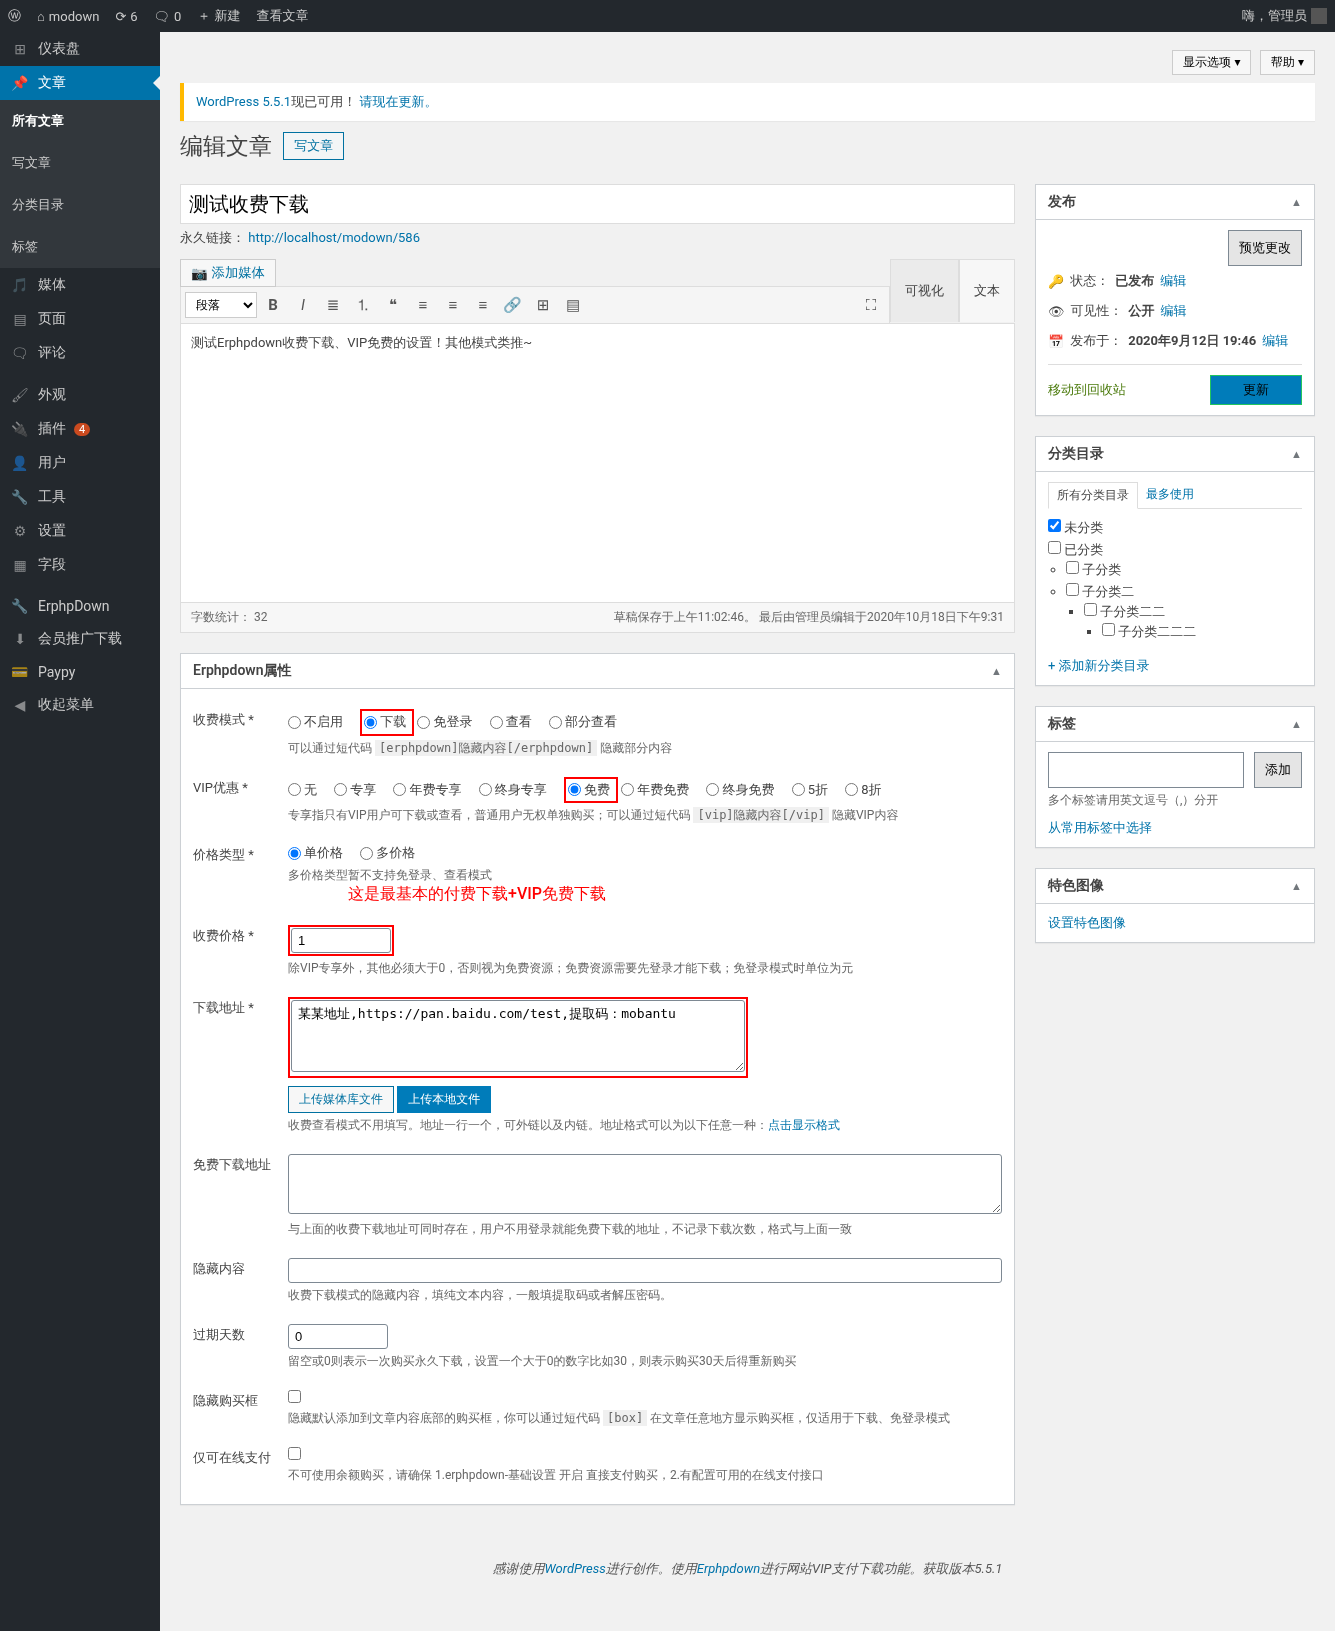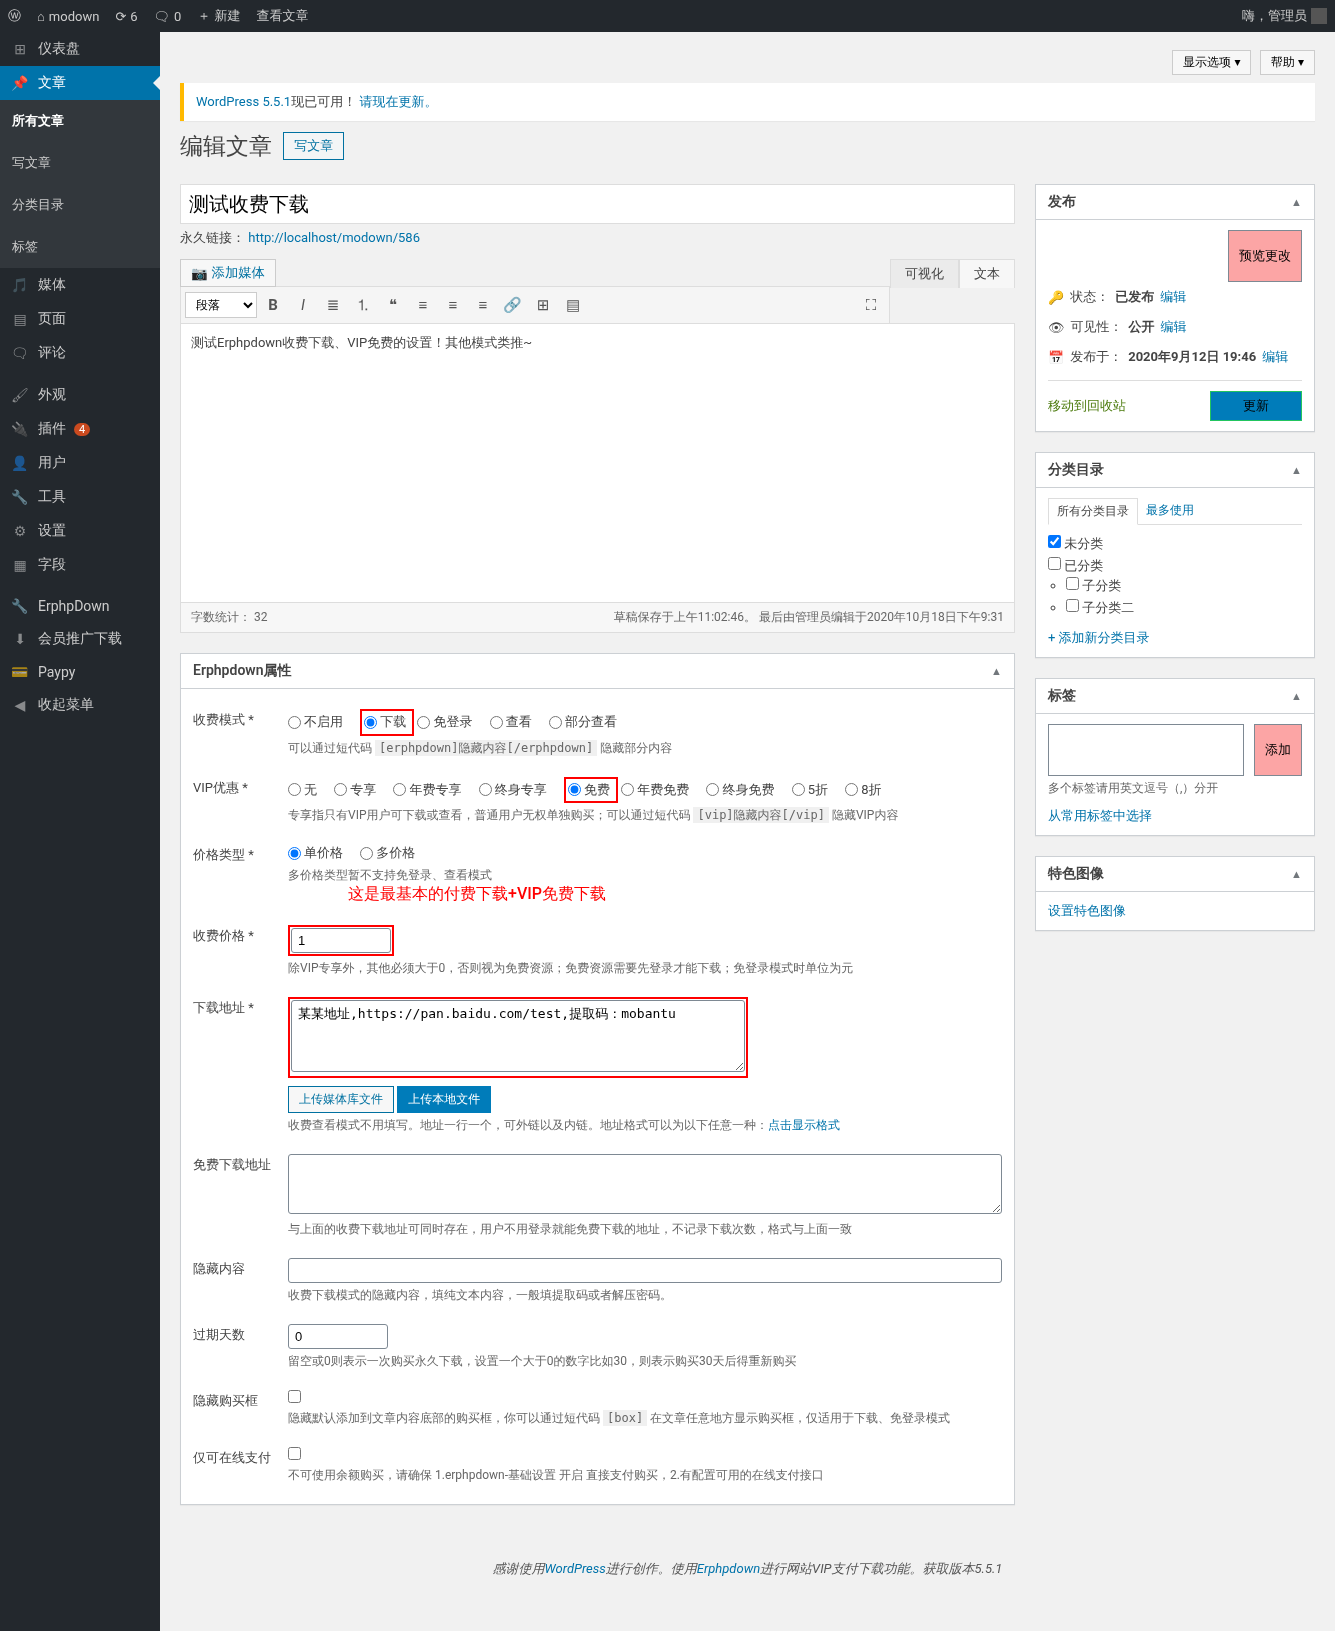--- a/index.html
+++ b/index.html
@@ -42,21 +42,21 @@
 .col-main{flex:1;min-width:0}
 .col-side{width:280px}
 
 
 .titlebox{background:#fff;border:1px solid #ddd;padding:3px 8px;font-size:20px;height:40px;width:100%;margin-bottom:5px}
 .permalink{font-size:13px;margin-bottom:12px}
 
 
 .add-media-btn{background:#f7f7f7;border:1px solid #ccc;padding:4px 10px;color:#0071a1;cursor:pointer;display:inline-flex;gap:4px;align-items:center}
 .ed-tabs{float:right;display:flex}
-.ed-tab{border:1px solid #ddd;border-bottom:none;background:#f7f7f7;padding:5px 14px;font-size:13px;cursor:pointer}
+.ed-tab{border:1px solid #ddd;border-bottom:none;background:#f7f7f7;padding:22px 14px;font-size:13px;cursor:pointer}
 .ed-tab.active{background:#ebebeb}
 .toolbar{background:#f5f5f5;border:1px solid #ddd;border-bottom:none;display:flex;align-items:center;padding:4px;gap:2px;flex-wrap:wrap}
 .tb-btn{width:28px;height:28px;display:flex;align-items:center;justify-content:center;cursor:pointer;font-size:15px;color:#555}
 .tb-select{height:26px;border:1px solid #ccc;background:#fff;font-size:12px;padding:0 20px 0 6px}
 .editor-body{border:1px solid #ddd;background:#fff;min-height:280px;padding:10px;font-size:13px}
 .editor-status{border:1px solid #ddd;border-top:none;background:#f7f7f7;padding:6px 10px;display:flex;justify-content:space-between;font-size:12px;color:#666}
 
 
 .postbox{background:#fff;border:1px solid #ccd0d4;box-shadow:0 1px 1px rgba(0,0,0,.04);margin-bottom:20px}
 .postbox-h{border-bottom:1px solid #ccd0d4;padding:8px 12px;font-size:14px;font-weight:600;display:flex;align-items:center;justify-content:space-between;cursor:pointer}
@@ -73,21 +73,21 @@
 textarea.txt,input.txt{border:1px solid #7e8993;border-radius:3px;padding:4px 6px;font-size:13px}
 .btn-sm{background:#f7f7f7;border:1px solid #0071a1;color:#0071a1;padding:4px 10px;cursor:pointer;font-size:12px}
 .btn-primary{background:#007cba;border:1px solid #007cba;color:#fff;padding:4px 10px;cursor:pointer;font-size:12px}
 .rednote{color:red;font-size:16px;font-weight:500}
 
 
 .pub-row{display:flex;align-items:center;gap:6px;padding:6px 0;font-size:13px}
 .pub-actions{border-top:1px solid #ddd;padding:10px 0 0;margin-top:8px;display:flex;justify-content:space-between;align-items:center}
 .del-link{color:#4d7c0f}
 .button-primary{background:#007cba;border:1px solid #22c55e;color:#000000;padding:5px 32px;cursor:pointer;font-size:13px}
-.button{background:#fca5a5;border:1px solid #7e8993;padding:16px 10px;cursor:pointer;font-size:13px}
+.button{background:#e5e5e5;border:1px solid #7e8993;padding:8px 10px;cursor:pointer;font-size:13px}
 
 
 .cat-tabs{display:flex;border-bottom:1px solid #ddd;margin-bottom:8px}
 .cat-tab{padding:4px 8px;font-size:12px;cursor:pointer}
 .cat-tab.active{border:1px solid #ddd;border-bottom:1px solid #fff;margin-bottom:-1px;background:#fff}
 .catlist{list-style:none;font-size:13px}
 .catlist li{padding:2px 0}
 .catlist ul{padding-left:18px}
 .addcat-link{color:#0073aa;font-size:13px;cursor:pointer;display:block;margin-top:8px}
 
@@ -457,20 +457,27 @@
             <div class="cat-tabs">
               <div class="cat-tab active">所有分类目录</div>
               <div class="cat-tab"><a>最多使用</a></div>
             </div>
             <ul class="catlist">
               <li><label><input type="checkbox" checked="" style=""> <span>未分类</span></label></li>
               <li><label><input type="checkbox" style=""> <span>已分类</span></label>
                 <ul>
                   <li><label><input type="checkbox" style=""> <span>子分类</span></label></li>
                   <li><label><input type="checkbox" style=""> <span>子分类二</span></label>
+                    <ul>
+                        <li><label><input type="checkbox" style=""> <span>子分类二二</span></label>
+                      <ul>
+                            <li><label><input type="checkbox" style=""> <span>子分类二二二</span></label></li>
+                          </ul>
+                    </li>
+                      </ul>
                   </li>
                 </ul>
               </li>
             </ul>
             <a class="addcat-link">+ 添加新分类目录</a>
           </div>
         </div>
 
         <div class="postbox">
           <div class="postbox-h">

